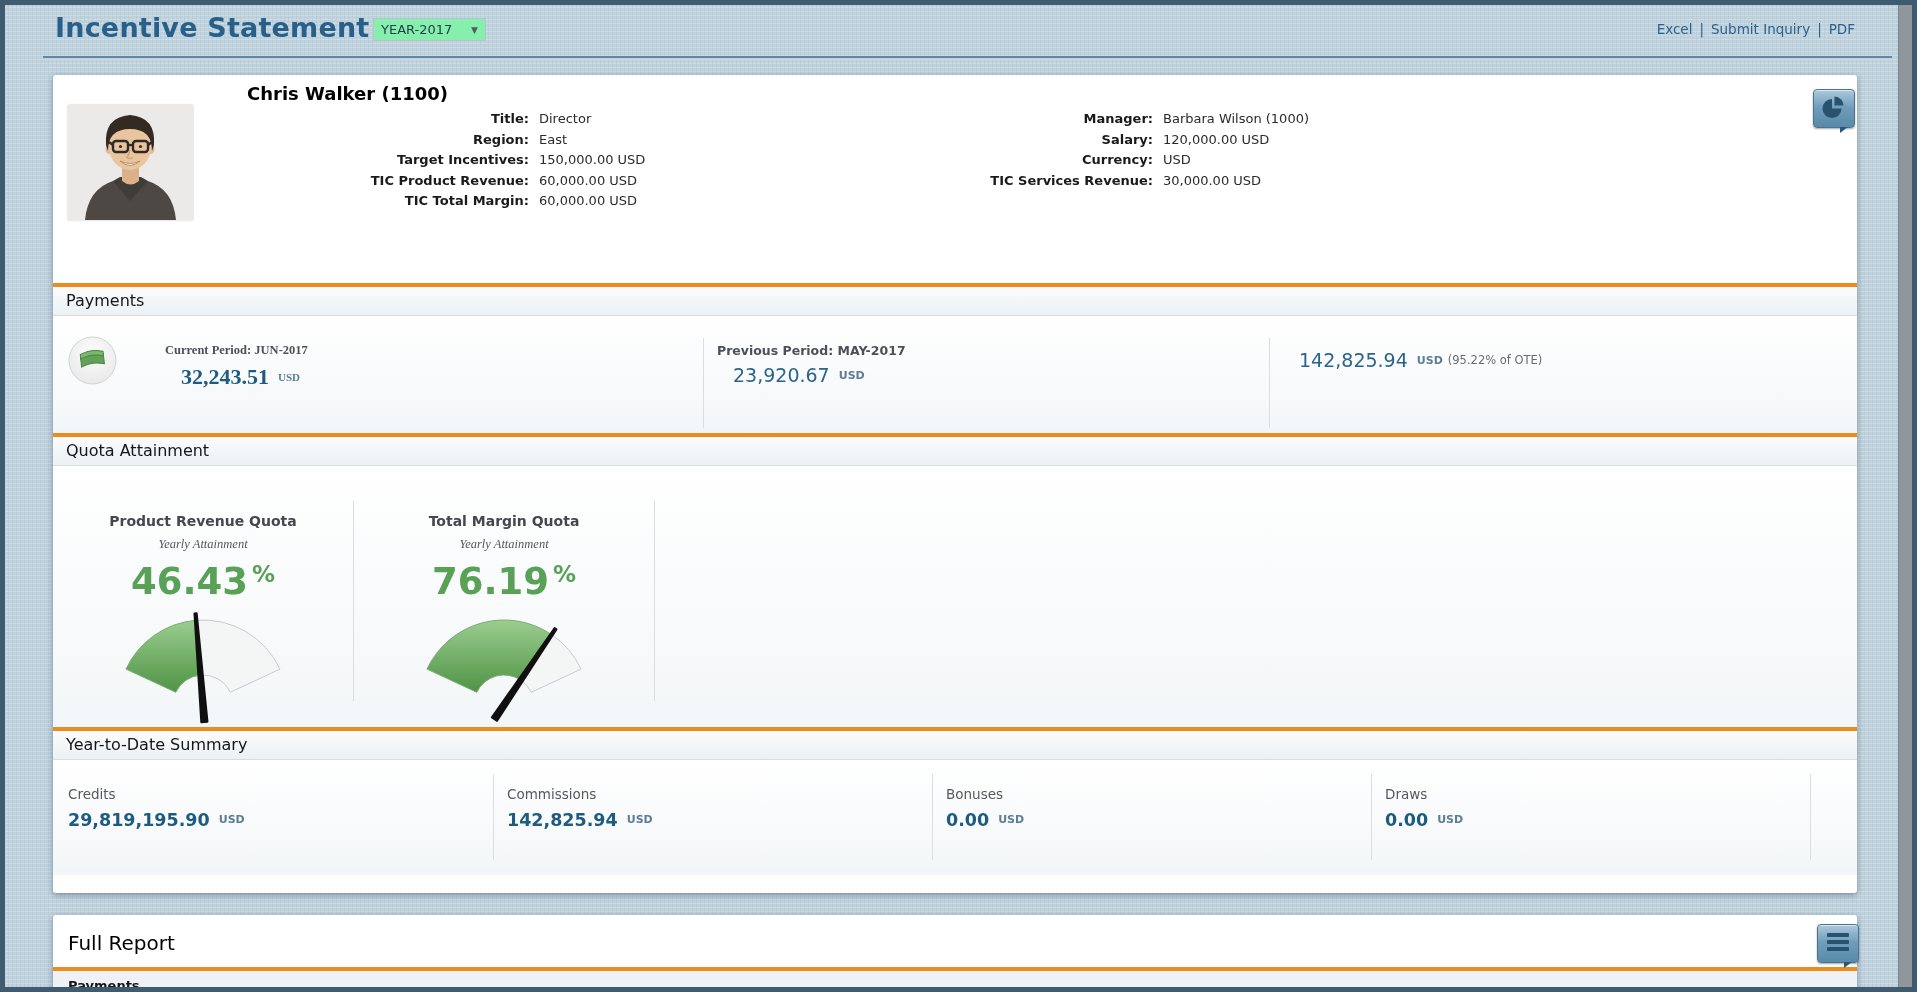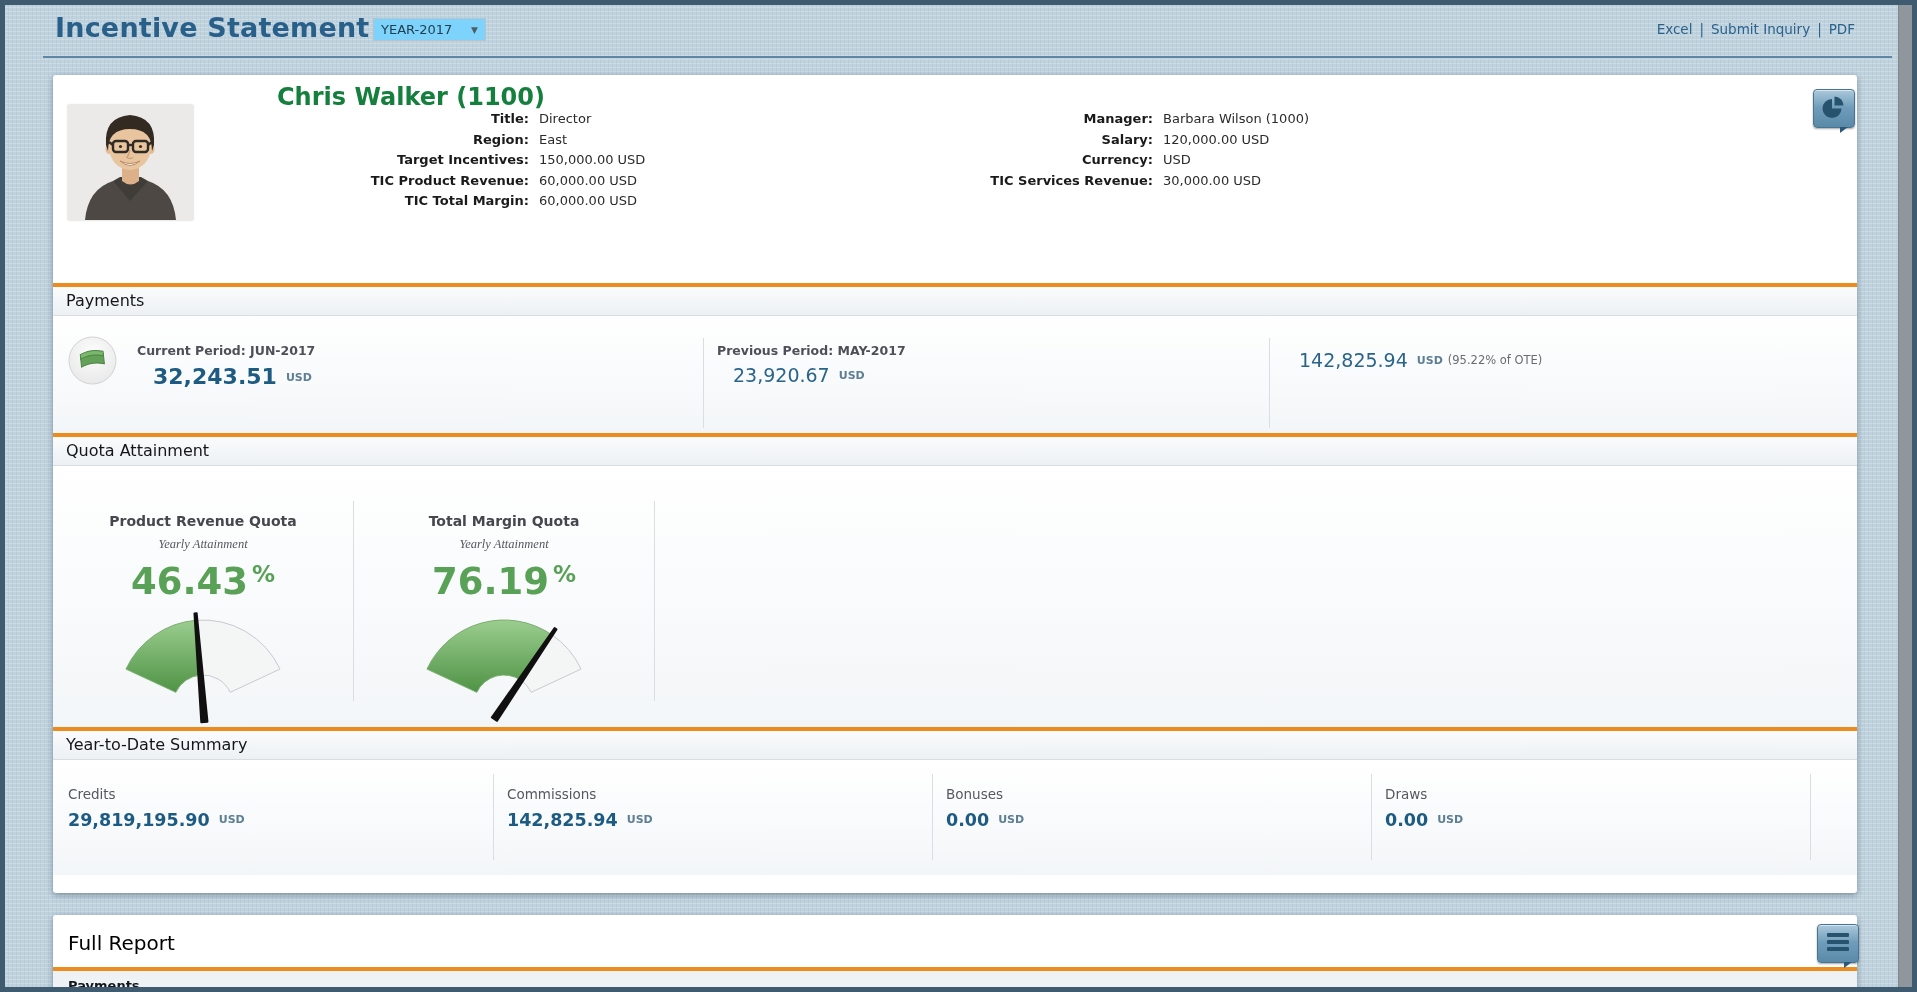--- a/index.html
+++ b/index.html
@@ -10,36 +10,36 @@
     background-image:
       repeating-linear-gradient(90deg, rgba(120,150,172,.10) 0 1px, transparent 1px 4px),
       repeating-linear-gradient(0deg, rgba(255,255,255,.22) 0 1px, transparent 1px 4px);
   }
   
   .frame{position:absolute;inset:0;border:5px solid #3f5b70;z-index:60;pointer-events:none;}
   .vscroll{position:absolute;top:5px;bottom:5px;right:5px;width:13px;background:#8f969c;border-left:1px solid #7e858b;z-index:50;}
   
   .page-title{position:absolute;left:55px;top:12px;font-size:27px;font-weight:bold;color:#28608a;letter-spacing:.2px;}
   .select{position:absolute;left:373px;top:18px;width:113px;height:23px;box-sizing:border-box;
-    background:#7dd3fc;border:1px solid #b7c4ce;display:flex;align-items:center;justify-content:space-between;
+    background:#86efac;border:1px solid #b7c4ce;display:flex;align-items:center;justify-content:space-between;
     padding:0 7px;font-size:13px;color:#21404f;cursor:pointer;}
   .select .caret{font-size:9px;color:#4e5d68;}
   .toplinks{position:absolute;top:21px;right:62px;font-size:13.5px;color:#2a628c;}
   .toplinks a{color:#2a628c;text-decoration:none;cursor:pointer;}
   .toplinks .sep{margin:0 7px;color:#2a628c;}
   .head-rule{position:absolute;left:43px;top:56px;width:1849px;height:2px;background:#5e87a6;}
   
   .card{position:absolute;left:53px;width:1804px;background:#fff;border-radius:3px;
     box-shadow:0 2px 6px rgba(35,55,75,.45);}
   .main-card{top:75px;height:818px;}
   .report-card{top:915px;height:130px;}
   
   .profile{position:absolute;left:0;top:0;width:100%;height:208px;}
   .avatar{position:absolute;left:15px;top:30px;width:125px;height:115px;box-shadow:0 0 2px rgba(0,0,0,.25);}
-  .pname{position:absolute;left:224px;top:8px;font-size:24px;font-weight:bold;color:#15803d;}
+  .pname{position:absolute;left:194px;top:8px;font-size:18px;font-weight:bold;color:#000000;}
   .details{position:absolute;top:34px;font-size:13px;color:#2b2b2b;}
   .details-left{left:120px;}
   .details-right{left:758px;}
   .drow{line-height:20.6px;white-space:nowrap;}
   .dlbl{display:inline-block;text-align:right;font-weight:bold;color:#1a1a1a;}
   .details-left .dlbl{width:356px;}
   .details-right .dlbl{width:342px;}
   .dval{margin-left:10px;}
   
   .icon-btn{position:absolute;width:40px;height:37px;border-radius:4px;cursor:pointer;
@@ -59,21 +59,21 @@
   .sec-head{height:28px;line-height:28px;padding-left:13px;font-size:16px;color:#141619;
     background:linear-gradient(#fafbfc,#edf1f4);border-bottom:1px solid #d7dde2;}
   .sec-body{position:relative;background:linear-gradient(#ffffff,#f3f6f8);}
   .sec-pay .sec-body{height:118px;}
   .sec-quota .sec-body{height:262px;}
   .sec-ytd .sec-body{height:115px;}
   
   .money-circ{position:absolute;left:15px;top:20px;width:49px;height:49px;}
   .pay-row{display:flex;height:100%;}
   .pay-col{box-sizing:border-box;margin-top:22px;height:90px;padding-top:5px;}
-  .pay-col.i0{width:650px;padding-left:84px;}
+  .pay-col.i0{width:650px;padding-left:112px;font-family:Liberation Serif, serif;}
   .pay-col.i1{width:566px;padding-left:13px;border-left:1px solid #d9dee2;}
   .pay-col.i2{width:584px;padding-left:13px;border-left:1px solid #d9dee2;}
   .pay-label{font-size:12.5px;font-weight:bold;color:#4e5058;}
   .pay-amt-row{margin:6px 0 0 16px;white-space:nowrap;}
   .pay-amount{font-size:19px;color:#2a648c;}
   .pay-col.em .pay-amount{font-size:22px;font-weight:bold;color:#1d5b82;}
   .cur{font-size:11px;font-weight:bold;color:#5d7e93;margin-left:9px;vertical-align:3px;}
   .pay-note{font-size:11.5px;color:#6b6c70;margin-left:5px;vertical-align:3px;}
   
   .gauge-row{display:flex;}

